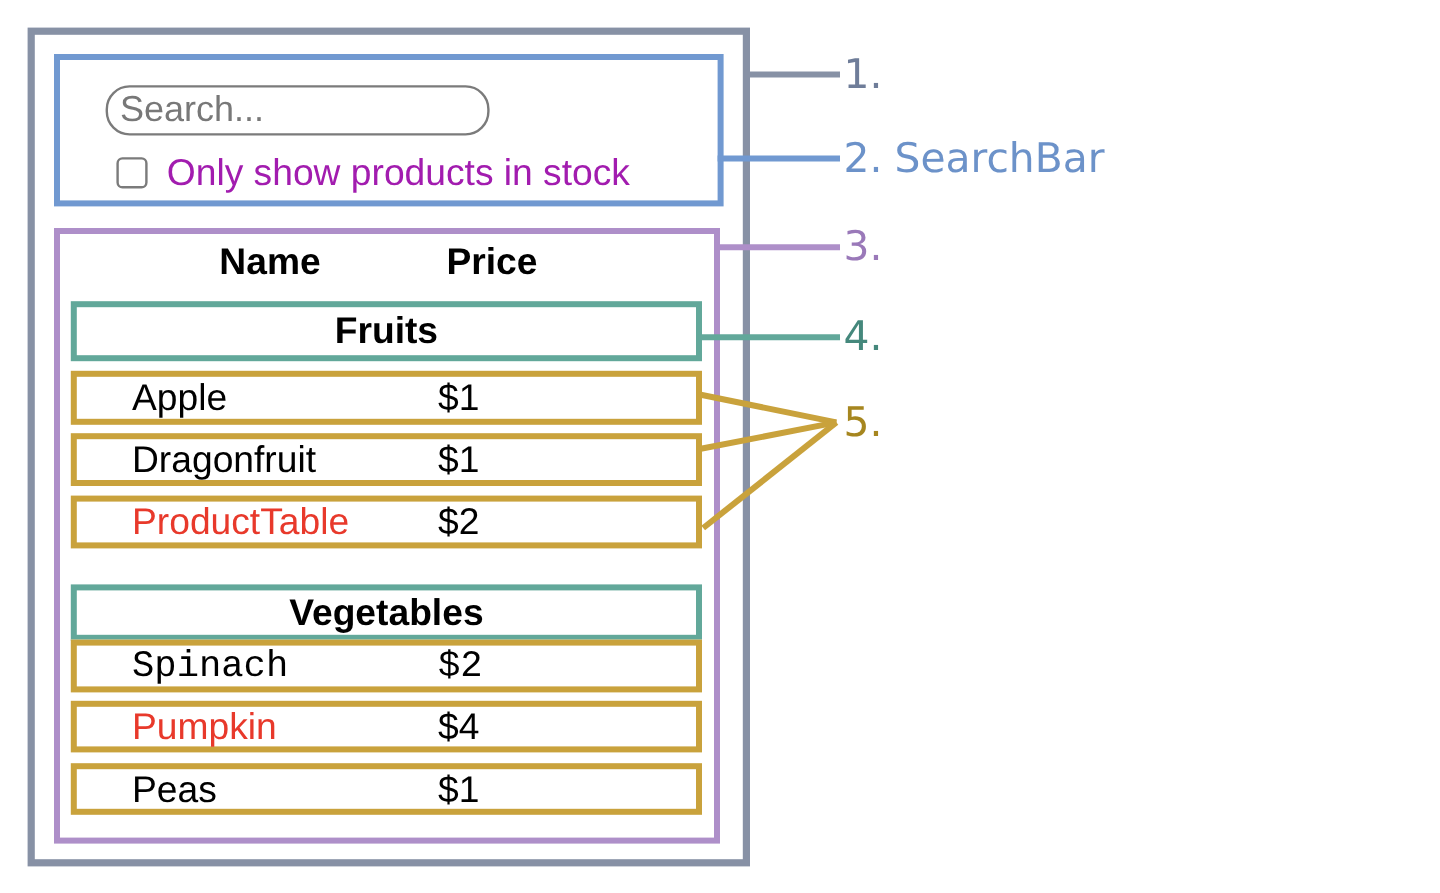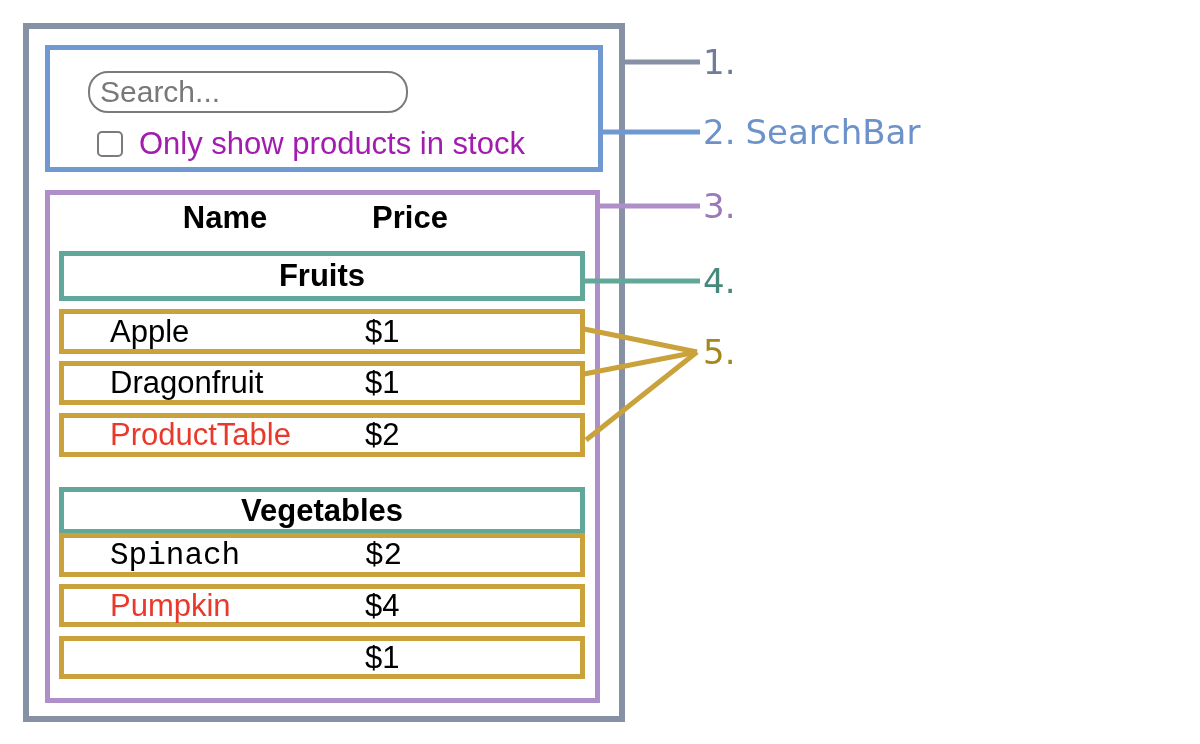--- a/index.html
+++ b/index.html
@@ -82,20 +82,21 @@
   <span class="pname">Spinach</span>
   <span class="pprice">$2</span>
 </div>
 
 <div class="abs row prod" style="top:584px;height:43px;">
   <span class="pname oos">Pumpkin</span>
   <span class="pprice">$4</span>
 </div>
 
 <div class="abs row prod" style="top:636px;height:43px;">
+  <span class="pname">Peas</span>
   <span class="pprice">$1</span>
 </div>
 
 <svg class="overlay" viewBox="0 0 1200 744" xmlns="http://www.w3.org/2000/svg">
   <line x1="620" y1="62" x2="700" y2="62" stroke="#8791a5" stroke-width="5"></line>
   <line x1="598" y1="132" x2="700" y2="132" stroke="#7199d1" stroke-width="5"></line>
   <line x1="598" y1="206" x2="700" y2="206" stroke="#ae8fc9" stroke-width="5"></line>
   <line x1="582" y1="281" x2="700" y2="281" stroke="#62a89a" stroke-width="5"></line>
   <line x1="584" y1="329" x2="697" y2="352" stroke="#c9a23c" stroke-width="5"></line>
   <line x1="584" y1="374" x2="697" y2="352" stroke="#c9a23c" stroke-width="5"></line>

